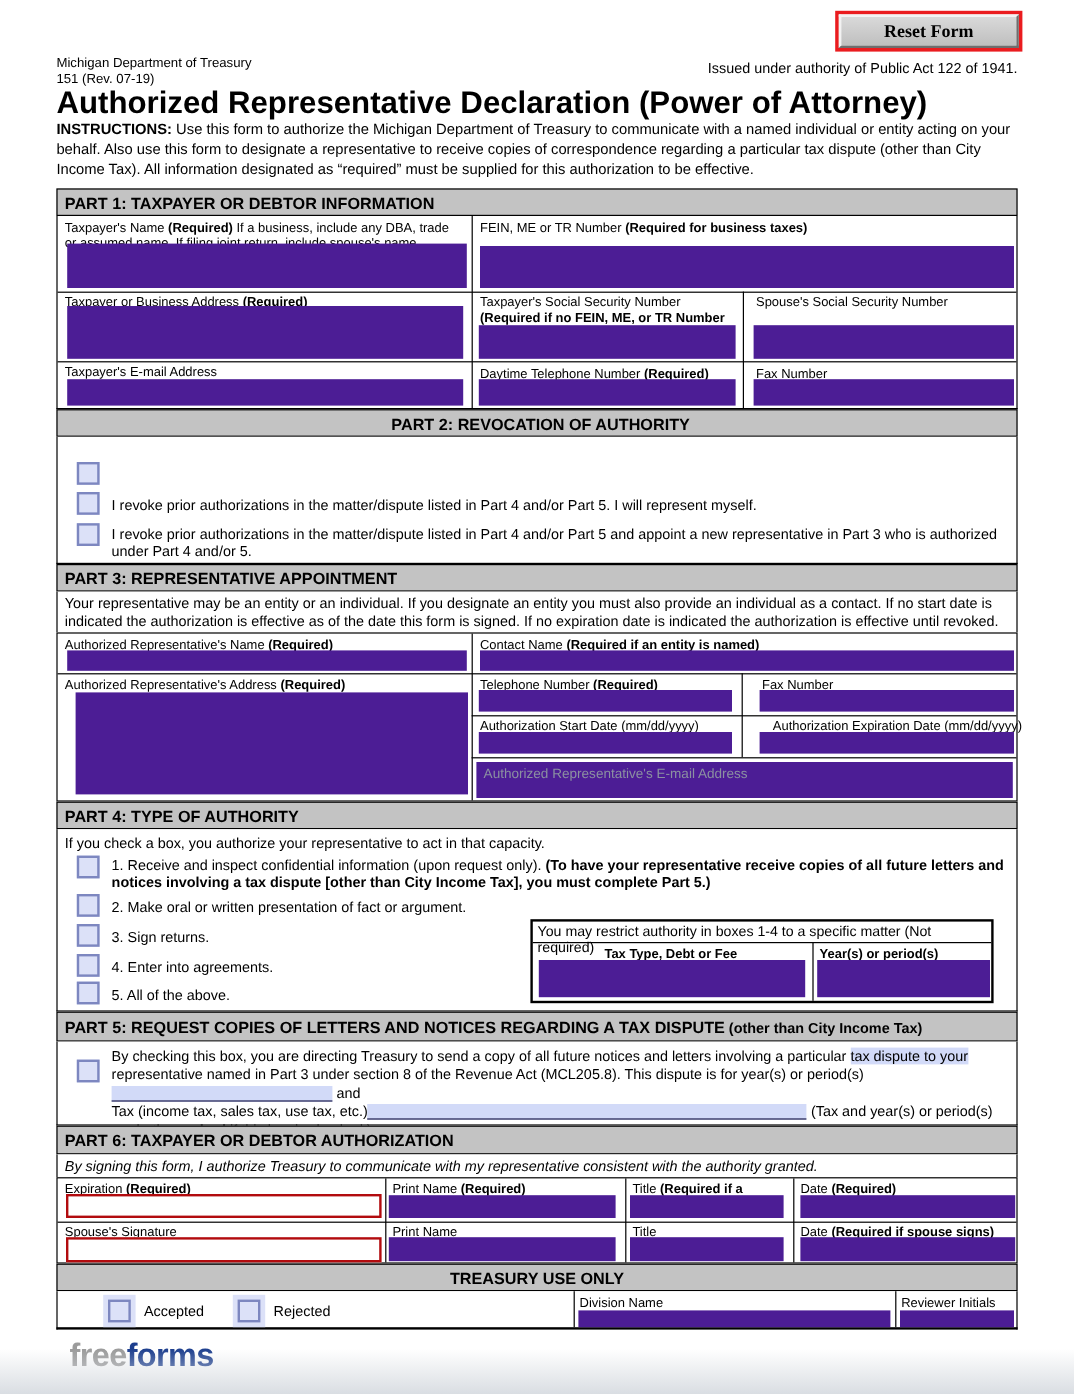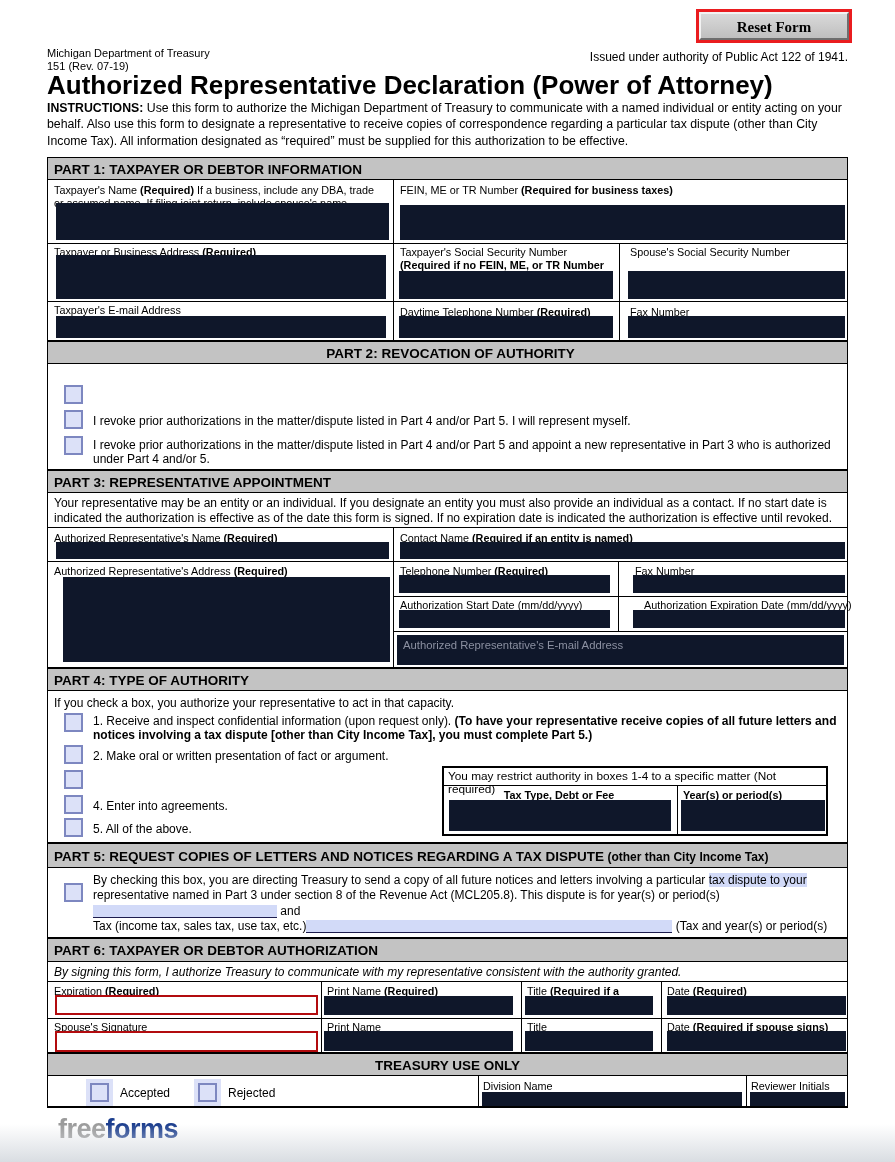--- a/index.html
+++ b/index.html
@@ -5,21 +5,21 @@
   * { box-sizing: border-box; margin: 0; padding: 0; }
   html,body { width:895px; height:1162px; }
   body { position:relative; background:#ffffff; font-family:"Liberation Sans", sans-serif; color:#000; }
   #page { position:absolute; left:0; top:0; width:895px; height:1162px; overflow:hidden; background:#fff; }
 
   .sec { position:absolute; left:47px; width:801px; }
   .sec-h { background:#c3c3c3; border:1px solid #000; font-weight:bold; font-size:13.5px; padding:4px 0 0 6px; }
   .sec-b { background:#fff; border:1px solid #000; border-top:none; }
 
   .lbl { position:absolute; font-size:10.8px; line-height:13px; }
-  .fld { position:absolute; background:#0f172a; }
+  .fld { position:absolute; background:#4c1d95; }
   .vl  { position:absolute; width:1px; background:#000; }
   .hl  { position:absolute; height:1px; background:#000; }
   .cb  { position:absolute; width:19px; height:19px; border:2px solid #7d87c0; background:#dce1f8; }
   .txt { font-size:12px; line-height:14px; }
 
   .reset-outer { position:absolute; left:696px; top:9px; width:156px; height:34px; border:3px solid #ea1c1f; background:#c9c9c9; }
   .reset-inner { width:100%; height:100%; background:linear-gradient(#d9d9d9,#bfbfbf);
                  border-top:2px solid #f2f2f2; border-left:2px solid #f2f2f2;
                  border-right:2px solid #6e6e6e; border-bottom:2px solid #6e6e6e;
                  font-weight:bold; font-size:15px; text-align:center; padding-top:5px; cursor:pointer;font-family:Liberation Serif, serif; }
@@ -134,20 +134,21 @@
   <div class="sec sec-b" style="top:691px;height:152px;">
     <div class="lbl txt" style="left:6px;top:5px;width:700px;">If you check a box, you authorize your representative to act in that capacity.</div>
 
     <div class="cb" style="left:16px;top:22px;"></div>
     <div class="lbl txt" style="left:45px;top:24px;width:745px;line-height:13.8px;"><span>1. Receive and inspect confidential information (upon request only). </span><b>(To have your representative receive copies of all future letters and notices involving a tax dispute [other than City Income Tax], you must complete Part 5.)</b></div>
 
     <div class="cb" style="left:16px;top:54px;"></div>
     <div class="lbl txt" style="left:45px;top:58px;width:500px;">2. Make oral or written presentation of fact or argument.</div>
 
     <div class="cb" style="left:16px;top:79px;"></div>
+    <div class="lbl txt" style="left:45px;top:83px;width:300px;">3. Sign returns.</div>
 
     <div class="cb" style="left:16px;top:104px;"></div>
     <div class="lbl txt" style="left:45px;top:108px;width:300px;">4. Enter into agreements.</div>
 
     <div class="cb" style="left:16px;top:127px;"></div>
     <div class="lbl txt" style="left:45px;top:131px;width:300px;">5. All of the above.</div>
 
     <div style="position:absolute;left:394px;top:75px;width:386px;height:70px;border:2px solid #000;background:#fff;">
       <div class="lbl" style="left:4px;top:2px;width:378px;font-size:11.8px;">You may restrict authority in boxes 1-4 to a specific matter (Not required)</div>
       <div class="hl" style="left:0;top:17px;width:382px;"></div>

